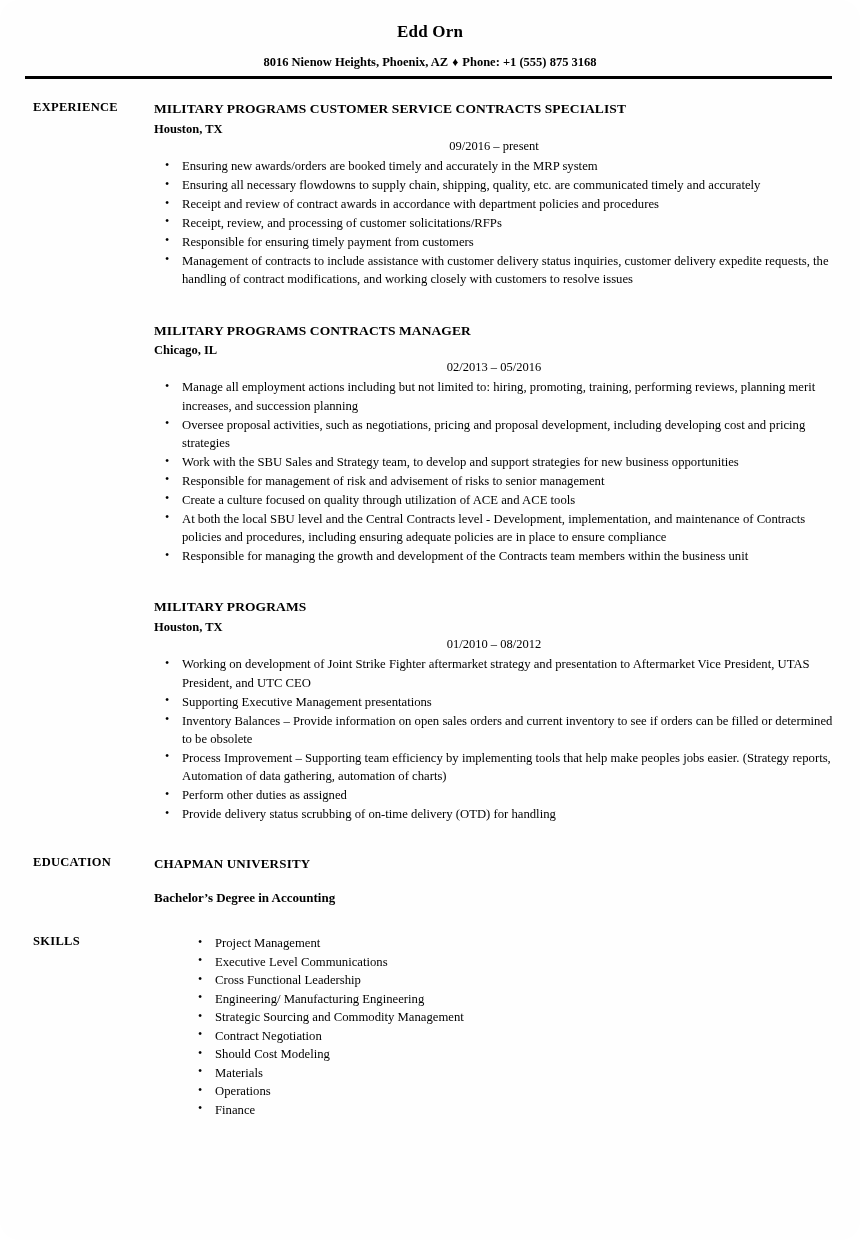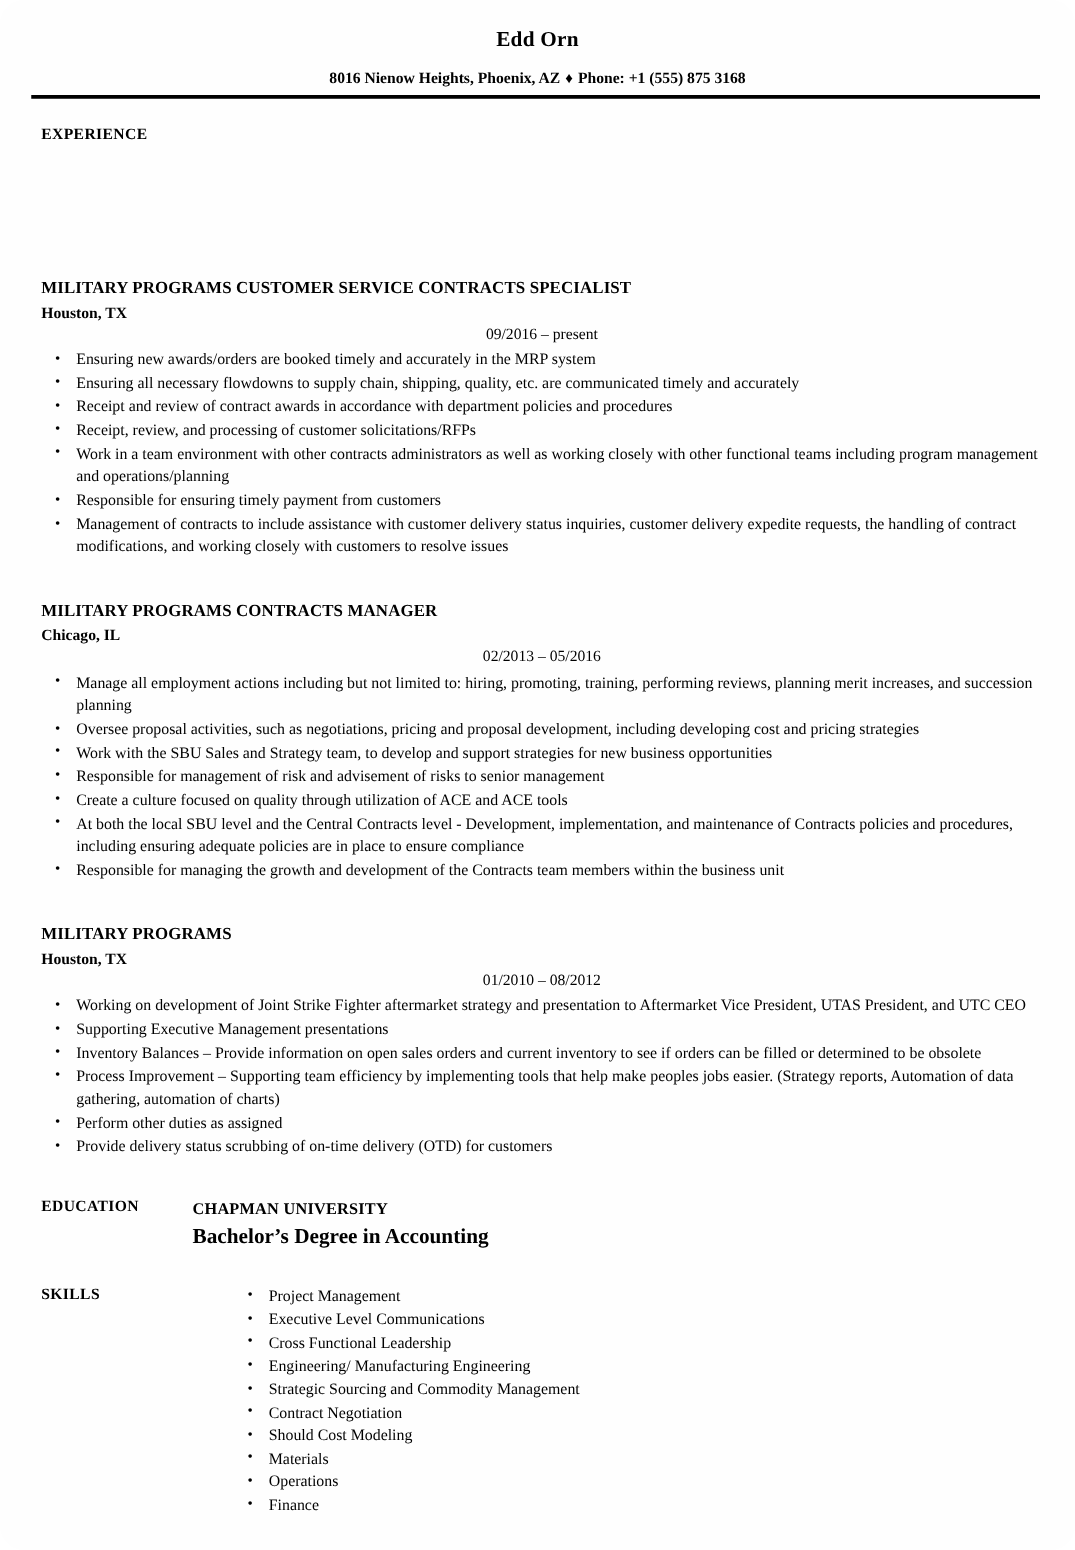--- a/index.html
+++ b/index.html
@@ -67,21 +67,21 @@
     font-weight: bold;
     letter-spacing: 0.3px;
     padding-top: 0px;
     box-sizing: border-box;
   }
   .section-body {
     flex: 1 1 auto;
     min-width: 0;
   }
 
-  #experience-section { margin-top: 21px; flex-direction: column; }
+  #experience-section { margin-top: 21px; }
   #education-section  { margin-top: 31px; justify-content: space-between; }
   #skills-section     { margin-top: 26px; gap: 33px; }
 
   
   .job { margin-bottom: 33px; }
   .job:last-child { margin-bottom: 0; }
 
   .job-title {
     font-size: 13.5px;
     font-weight: bold;
@@ -125,24 +125,24 @@
   }
 
   
   .edu-school {
     font-size: 13px;
     font-weight: bold;
     letter-spacing: 0.2px;
     line-height: 1.4;
   }
   .edu-degree {
-    font-size: 17px;
-    font-weight: bold;
-    line-height: 1.45;
-    margin-top: 1px;
+    font-size: 13px;
+    font-weight: bold;
+    line-height: 1.45;
+    margin-top: 16px;
   }
 
   
   ul.skills {
     list-style: none;
     margin: 0;
     padding: 0;
   }
   ul.skills > li {
     position: relative;
@@ -178,21 +178,20 @@
 
       <div class="job">
         <div class="job-title">MILITARY PROGRAMS CUSTOMER SERVICE CONTRACTS SPECIALIST</div>
         <div class="job-location">Houston, TX</div>
         <div class="job-dates">09/2016 – present</div>
         <ul class="bullets">
           <li>Ensuring new awards/orders are booked timely and accurately in the MRP system</li>
           <li>Ensuring all necessary flowdowns to supply chain, shipping, quality, etc. are communicated timely and accurately</li>
           <li>Receipt and review of contract awards in accordance with department policies and procedures</li>
           <li>Receipt, review, and processing of customer solicitations/RFPs</li>
-          <li>Work in a team environment with other contracts administrators as well as working closely with other functional teams including program management and operations/planning</li>
           <li>Responsible for ensuring timely payment from customers</li>
           <li>Management of contracts to include assistance with customer delivery status inquiries, customer delivery expedite requests, the handling of contract modifications, and working closely with customers to resolve issues</li>
         </ul>
       </div>
 
       <div class="job">
         <div class="job-title">MILITARY PROGRAMS CONTRACTS MANAGER</div>
         <div class="job-location">Chicago, IL</div>
         <div class="job-dates">02/2013 – 05/2016</div>
         <ul class="bullets">
@@ -209,21 +208,21 @@
       <div class="job">
         <div class="job-title">MILITARY PROGRAMS</div>
         <div class="job-location">Houston, TX</div>
         <div class="job-dates">01/2010 – 08/2012</div>
         <ul class="bullets">
           <li>Working on development of Joint Strike Fighter aftermarket strategy and presentation to Aftermarket Vice President, UTAS President, and UTC CEO</li>
           <li>Supporting Executive Management presentations</li>
           <li>Inventory Balances – Provide information on open sales orders and current inventory to see if orders can be filled or determined to be obsolete</li>
           <li>Process Improvement – Supporting team efficiency by implementing tools that help make peoples jobs easier. (Strategy reports, Automation of data gathering, automation of charts)</li>
           <li>Perform other duties as assigned</li>
-          <li>Provide delivery status scrubbing of on-time delivery (OTD) for customers</li>
+          <li>Provide delivery status scrubbing of on-time delivery (OTD) for handling</li>
         </ul>
       </div>
 
     </div>
   </div>
 
   <div class="section" id="education-section">
     <div class="section-label">EDUCATION</div>
     <div class="section-body">
       <div class="edu-school">CHAPMAN UNIVERSITY</div>

